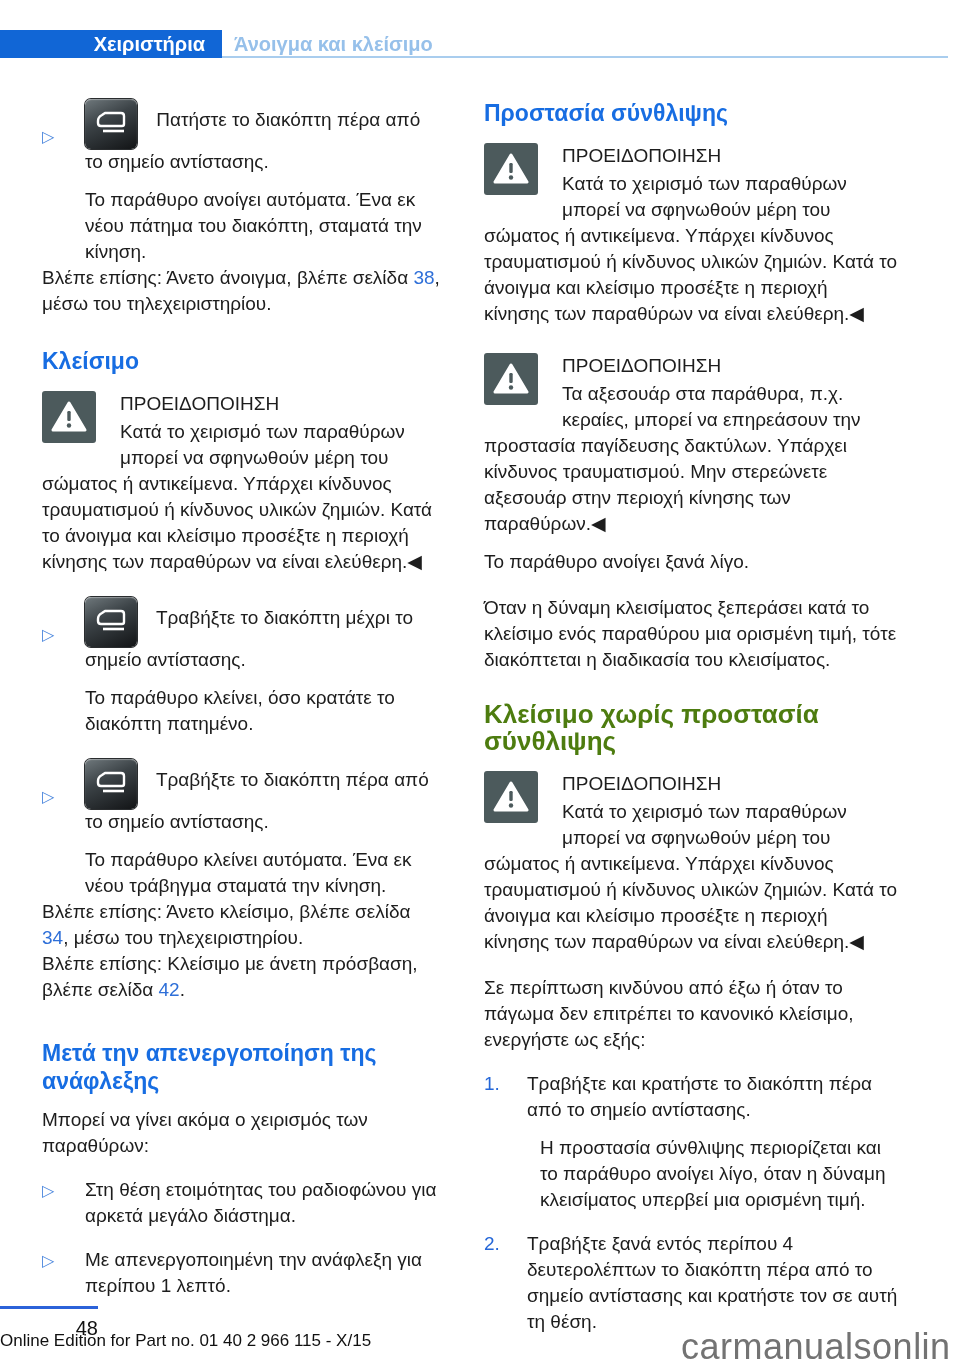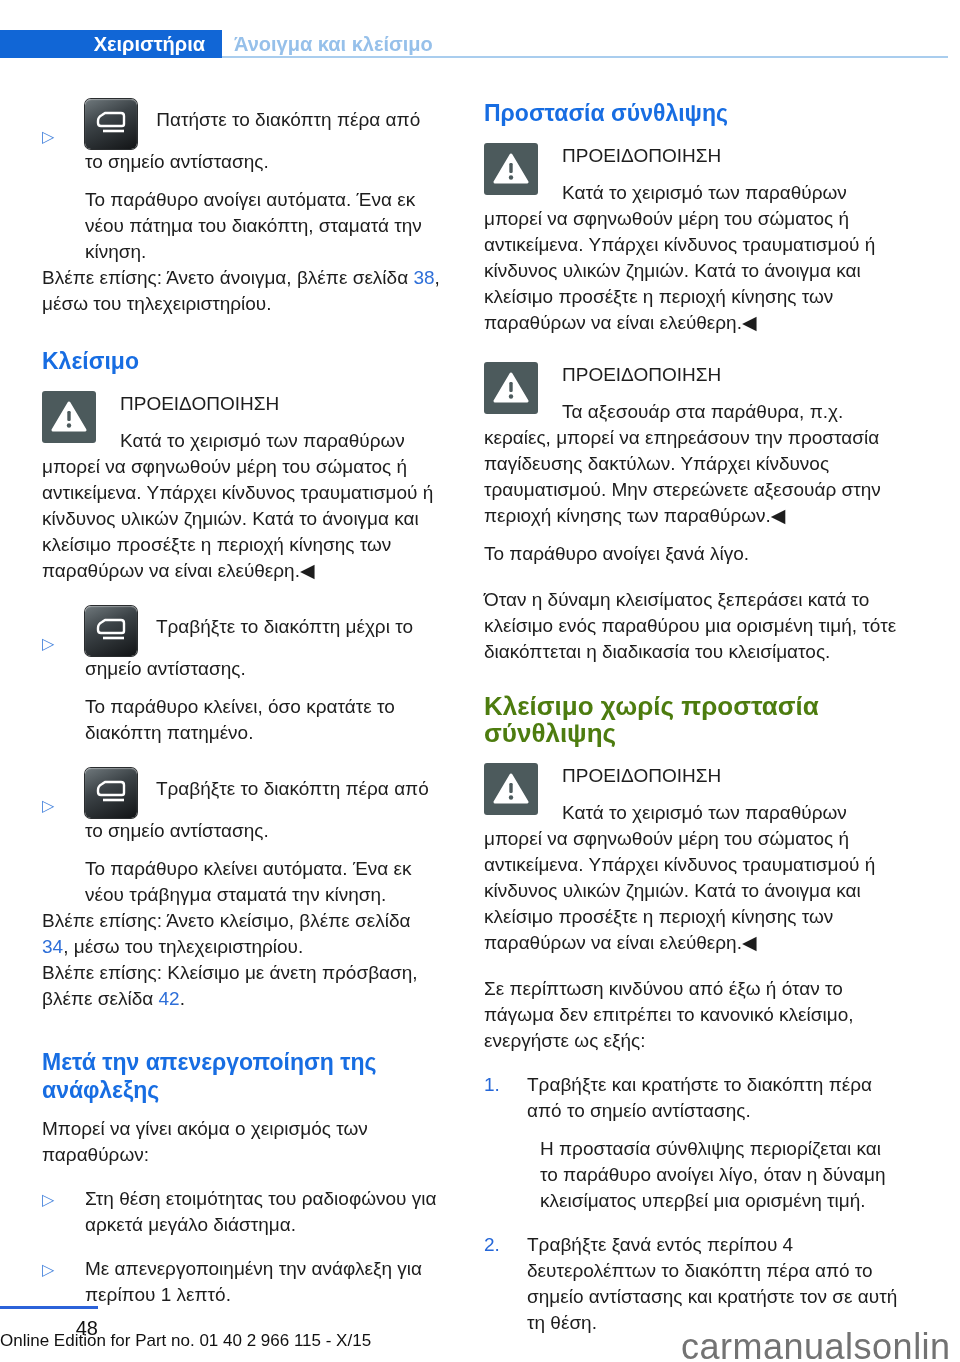--- a/index.html
+++ b/index.html
@@ -48,21 +48,21 @@
   .switch-icon svg{margin-top:11px;}
   
   .warning{margin-top:14px;}
   .warning::after{content:"";display:block;clear:both;}
   .warn-icon{
     float:left;width:54px;height:52px;margin:2px 24px 4px 0;border-radius:3px;
     background:#4c5a5c;text-align:center;
   }
   .warn-icon svg{margin-top:9px;}
   .warn-label{font-size:19px;line-height:30px;}
-  .warn-text{margin-top:9px;}
+  .warn-text{margin-top:0;}
   
   .step{position:relative;margin-top:18px;}
   .step-num{position:absolute;left:0;top:0;color:#2567d8;}
   .step-body{margin-left:43px;}
   .step-note{margin-top:12px;margin-left:56px;}
   
   .pg-rule{position:absolute;left:0;top:1306px;width:98px;height:3px;background:#2b62d9;}
   .pg-num{position:absolute;left:50px;top:1317px;width:48px;text-align:right;font-size:20px;color:#111;}
   .edition{position:absolute;left:0;top:1331px;width:960px;font-size:17px;color:#101010;}
   .watermark{position:absolute;left:681px;top:1326px;font-size:36px;color:#737373;letter-spacing:0.5px;white-space:nowrap;}

